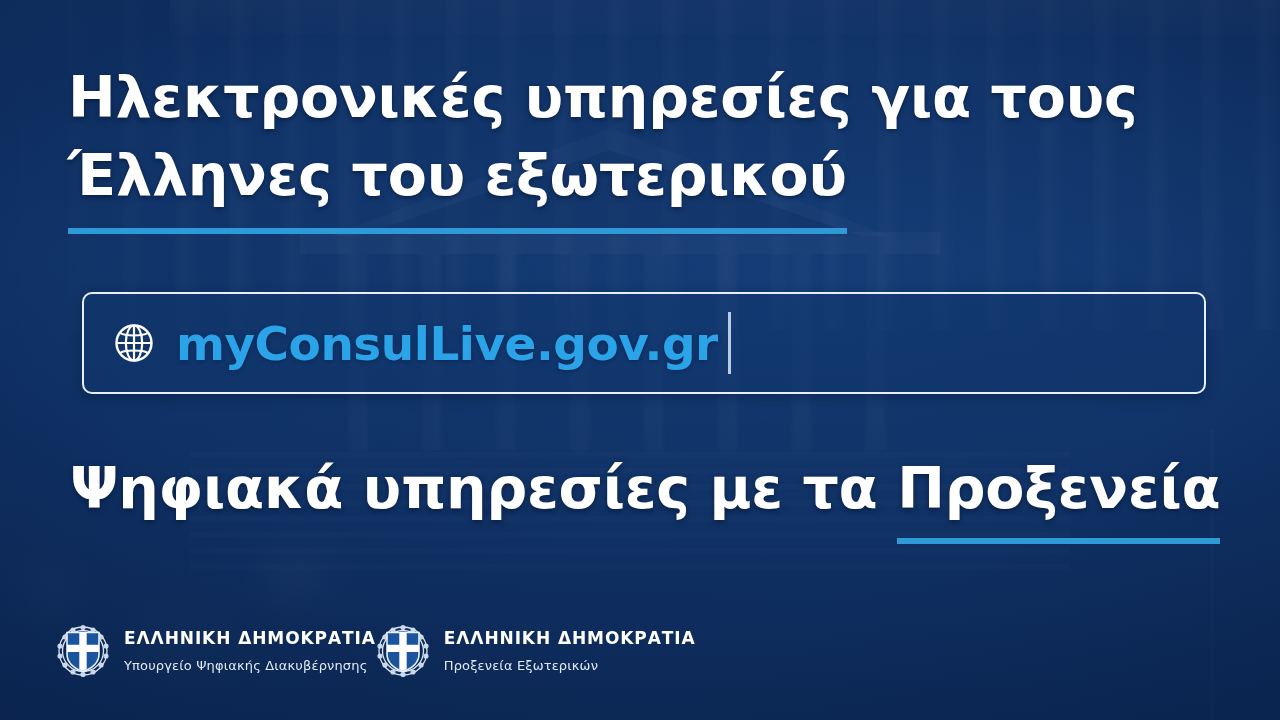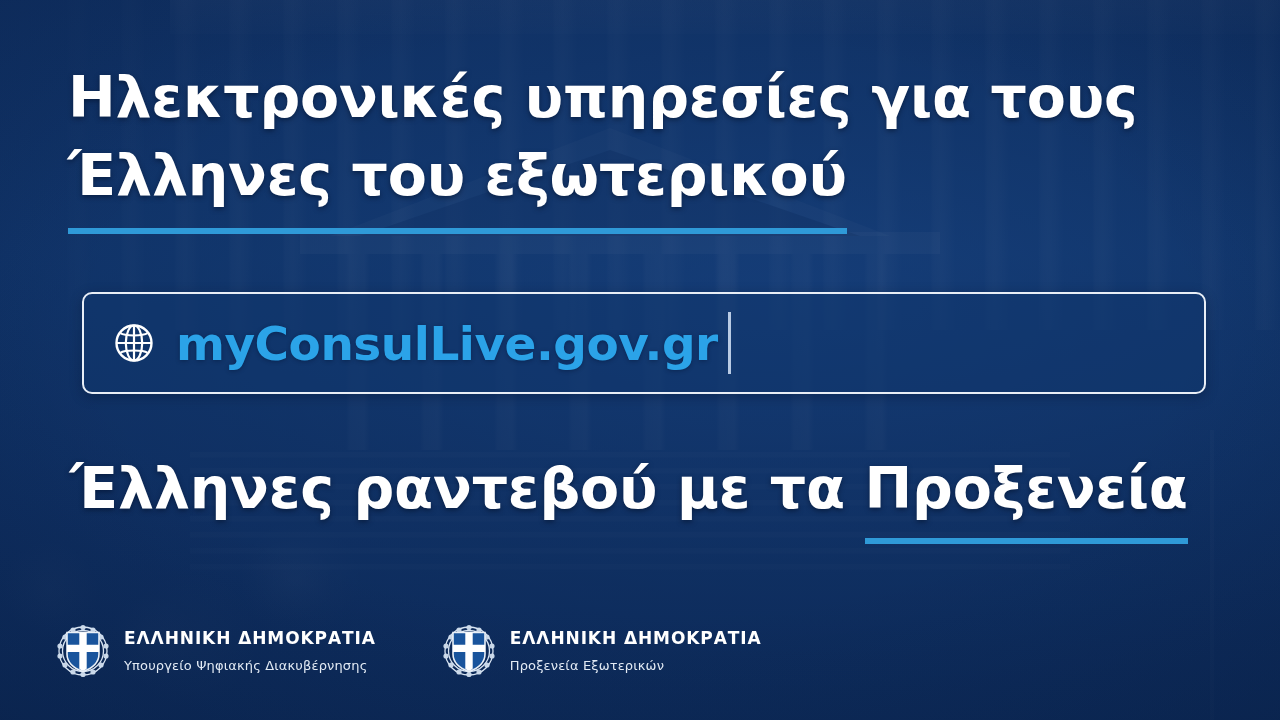--- a/index.html
+++ b/index.html
@@ -200,21 +200,20 @@
     padding-bottom: 14px;
   }
 
   
   .logos {
     position: absolute;
     left: 56px;
     top: 624px;
     display: flex;
     align-items: flex-start;
-    gap: 66px;
   }
   .logo {
     display: flex;
     align-items: center;
     gap: 14px;
   }
   .crest {
     width: 54px;
     height: 54px;
     flex: 0 0 auto;
@@ -271,21 +270,21 @@
         <line x1="20" y1="2.5" x2="20" y2="37.5" stroke="#ffffff" stroke-width="2.2"></line>
         <line x1="2.5" y1="20" x2="37.5" y2="20" stroke="#ffffff" stroke-width="2.2"></line>
         <path d="M6.3 10.2 C11 13.2 28.8 13.2 33.6 10.2" fill="none" stroke="#ffffff" stroke-width="2.1"></path>
         <path d="M6.3 29.8 C11 26.8 28.8 26.8 33.6 29.8" fill="none" stroke="#ffffff" stroke-width="2.1"></path>
       </svg>
       <span class="url-text">myConsulLive.gov.gr</span>
       <span class="caret"></span>
     </div>
 
     <div class="headline-bottom">
-      <span>Έλληνες ραντεβού με τα </span><span class="hl-underlined">Προξενεία</span>
+      <span>Ψηφιακά υπηρεσίες με τα </span><span class="hl-underlined">Προξενεία</span>
     </div>
 
     <div class="logos">
 
       <div class="logo">
         <svg class="crest" viewBox="0 0 54 54">
           <g fill="none" stroke="#d8e4f2" stroke-width="1.3">
             <circle cx="27" cy="27" r="24"></circle>
             <circle cx="27" cy="27" r="20.5"></circle>
           </g>

